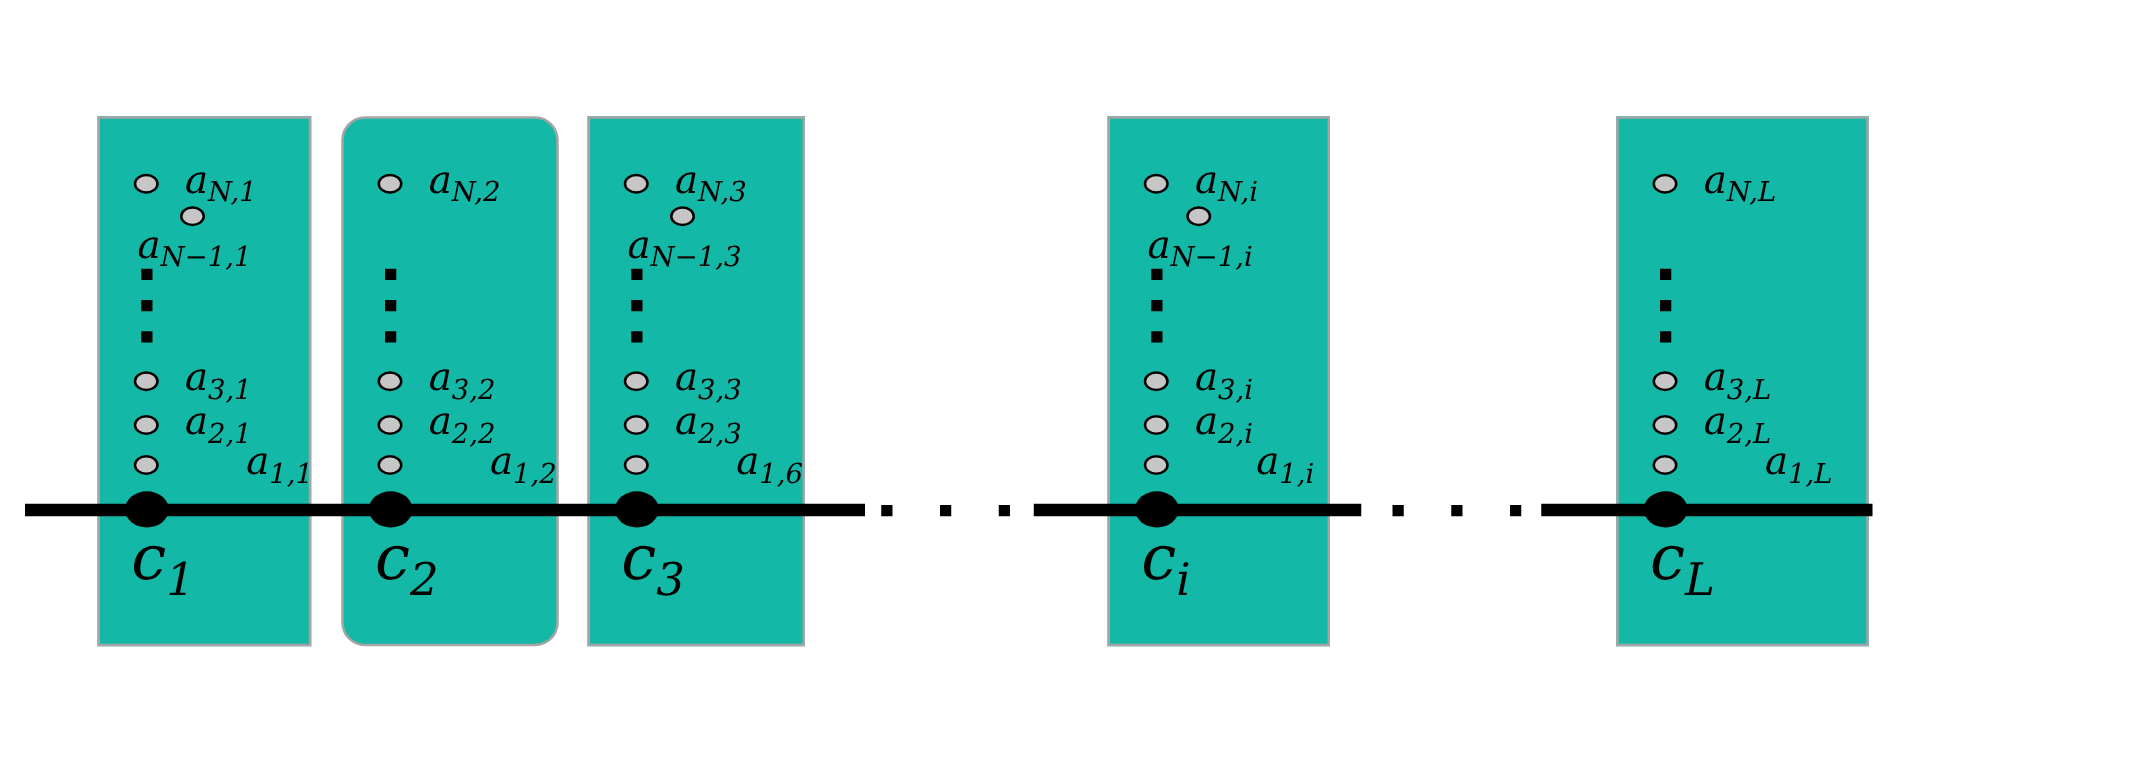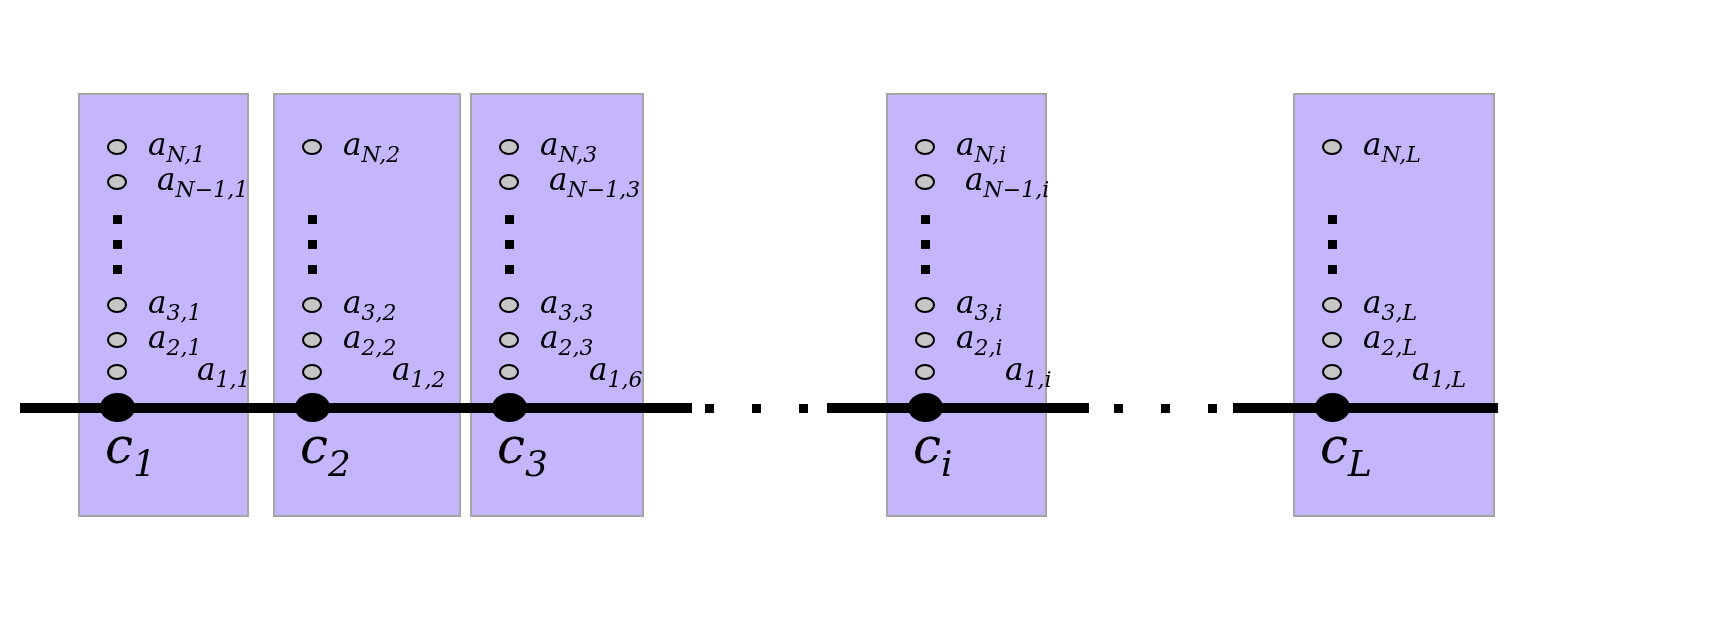--- a/index.html
+++ b/index.html
@@ -2,31 +2,31 @@
 <html><head>
 <meta charset="utf-8">
 <style>
   html,body{margin:0;padding:0;background:#ffffff;}
   .figure{
     position:relative;width:1725px;height:620px;background:#ffffff;
     font-family:"DejaVu Serif", serif;color:#000;overflow:hidden;
   }
   
   .cell{position:absolute;top:93px;height:424px;border:2.5px solid #a5a5a5;
-        box-sizing:border-box;background:#c4b5fd;}
+        box-sizing:border-box;background:#14b8a6;}
   .cell-1{left:78px;width:171px;}
-  .cell-2{left:273px;width:188px;}
+  .cell-2{left:273px;width:174px;border-radius:19px;}
   .cell-3{left:470px;width:174px;}
-  .cell-4{left:886px;width:161px;}
+  .cell-4{left:886px;width:178px;}
   .cell-5{left:1293px;width:202px;}
 
   
   .atom-row{position:absolute;left:0;height:34px;display:flex;align-items:center;white-space:nowrap;}
   .row-0{top:35px;}
-  .row-1{top:70px;}
+  .row-1{top:70px;flex-direction:column;}
   .row-2{top:193px;}
   .row-3{top:228px;}
   .row-4{top:260px;gap:40px;}
   .atom-dot{flex:none;width:16px;height:12px;border:2.5px solid #000;border-radius:50%;
             background:#c6c6c6;margin-left:27px;}
   .atom-label{margin-left:21px;font-style:italic;font-size:31px;line-height:1;}
   .row-1 .atom-label,.row-4 .atom-label{margin-left:30px;}
   .atom-label .sub{font-size:22px;font-style:italic;vertical-align:-7px;}
 
   

